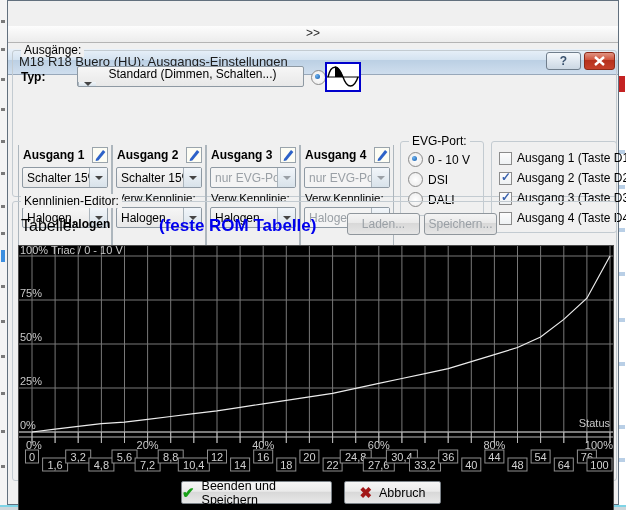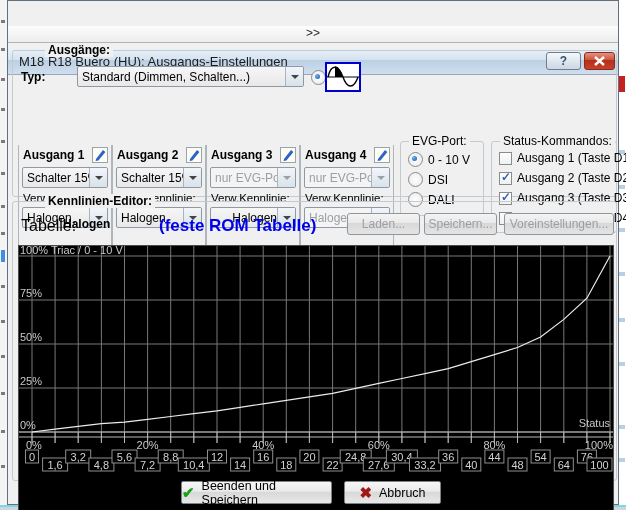--- a/index.html
+++ b/index.html
@@ -20,25 +20,25 @@
   #titlebar{left:0;top:0;width:610px;height:25px;background:linear-gradient(180deg,#e9f1f9 0%,#d3e2f0 45%,#bcd0e4 46%,#cfdeee 100%);border-bottom:1px solid #98a8ba;margin-top:48px;}
   #title-text{left:11px;top:5px;font-size:13px;color:#1c1c1c;white-space:nowrap;}
   .cap-btn{top:3px;height:18px;border-radius:3px;box-sizing:border-box;display:flex;align-items:center;justify-content:center;font-size:12px;font-weight:bold;cursor:default;}
   #help-btn{left:538px;width:35px;border:1px solid #707e8c;background:linear-gradient(180deg,#f4f8fc,#cbd7e3);color:#3a526e;}
   #close-btn{left:576px;width:31px;border:1px solid #8c2a18;background:linear-gradient(180deg,#e09382,#cf5038 45%,#b5301c 46%,#c6402a);color:#ffffff;text-shadow:0 1px 1px #7c1e10;}
   #expander-bar{left:0;top:25px;width:610px;height:16px;background:linear-gradient(180deg,#fdfdfd,#ececec);border-bottom:1px solid #b4b4b4;text-align:center;font-size:12px;color:#2a2a2a;line-height:15px;}
 
   
   .groupbox{border:1px solid #c3cbd1;border-radius:3px;box-sizing:border-box;}
   .group-label{position:absolute;top:-8px;left:8px;background:#f0f0f0;padding:0 3px;font-size:12px;white-space:nowrap;}
-  .group-label.bold{font-weight:bold;margin-left:24px;}
+  .group-label.bold{font-weight:normal;}
 
   #grp-ausgaenge{left:4px;top:49px;width:605px;height:147px;}
   #typ-label{left:8px;top:19px;font-size:12px;font-weight:bold;}
-  #typ-combo{left:64px;top:15px;width:227px;}
+  #typ-combo{left:64px;top:15px;width:227px;flex-direction:column;}
   #typ-radio{left:298px;top:19px;}
   #wave-icon{left:312px;top:11px;}
 
   
   .combo{position:absolute;height:21px;border:1px solid #8e99a3;border-radius:2px;background:linear-gradient(180deg,#f6f6f6,#e8e8e8);box-sizing:border-box;display:flex;align-items:center;font-size:12px;color:#000;}
   .combo .val{flex:1;padding-left:4px;white-space:nowrap;overflow:hidden;}
   .combo .arrow-box{width:17px;align-self:stretch;border-left:1px solid #aab4bc;background:linear-gradient(180deg,#f2f6fa,#d8e2ea);display:flex;align-items:center;justify-content:center;}
   .combo .arrow{width:0;height:0;border-left:4px solid transparent;border-right:4px solid transparent;border-top:4px solid #444;}
   .combo.flag-false{color:#9aa0a6;background:#f4f4f4;}
   .combo.flag-false .arrow{border-top-color:#9aa0a6;}
@@ -189,21 +189,21 @@
       </div>
       <span class="out-verw">Verw.Kennlinie:</span>
       <div class="combo out-combo2 flag-true">
         <span class="val">Halogen</span>
         <span class="arrow-box">
             <span class="arrow"></span>
           </span>
       </div>
     </div>
 
-    <div class="out-col" style="left:193px;text-align:right;">
+    <div class="out-col" style="left:193px;">
       <span class="out-title">Ausgang 3</span>
       <span class="edit-icon"><svg width="16" height="16" viewBox="0 0 16 16">
             <rect x="0.5" y="0.5" width="15" height="15" fill="#fdfdf4" stroke="#9aa4ac"></rect>
             <path d="M4 12 L11 3 L13.4 5 L6.4 13.6 L3.6 14 Z" fill="#2d62c8"></path>
           </svg></span>
       <div class="combo out-combo1 flag-false">
         <span class="val">nur EVG-Port</span>
         <span class="arrow-box">
             <span class="arrow"></span>
           </span>
@@ -250,21 +250,20 @@
         <span class="radio flag-false"></span>
         <span>DSI</span>
       </div>
       <div class="radio-row" style="top:50px;text-align:right;">
         <span class="radio flag-false"></span>
         <span>DALI</span>
       </div>
     </div>
 
     <div class="abs groupbox" id="grp-status">
-      <span class="group-label">Status-Kommandos:</span>
       <div class="check-row" style="top:9px;">
         <span class="checkbox flag-false"></span>
         <span>Ausgang 1 (Taste D1)</span>
       </div>
       <div class="check-row" style="top:29px;">
         <span class="checkbox flag-true">
             <span class="mark">✓</span>
           </span>
         <span>Ausgang 2 (Taste D2)</span>
       </div>
@@ -281,21 +280,20 @@
     </div>
   </div>
 
   <div class="abs groupbox" id="grp-kenn">
     <span class="group-label bold">Kennlinien-Editor:</span>
     <span class="abs" id="tabelle-label">Tabelle:</span>
     <span class="abs" id="tabelle-value">Halogen</span>
     <span class="abs" id="rom-note">(feste ROM Tabelle)</span>
     <div class="win-btn flag-false" id="btn-laden">Laden...</div>
     <div class="win-btn flag-false" id="btn-speichern">Speichern...</div>
-    <div class="win-btn flag-false" id="btn-vorein">Voreinstellungen...</div>
     <div class="abs" id="chart">
         <svg width="594" height="227" viewBox="0 0 594 227" font-family="Liberation Sans, sans-serif">
           <line x1="13.0" y1="0" x2="13.0" y2="197" stroke="#787878" stroke-width="1"></line>
           <line x1="36.1" y1="0" x2="36.1" y2="197" stroke="#787878" stroke-width="1"></line>
           <line x1="59.2" y1="0" x2="59.2" y2="197" stroke="#787878" stroke-width="1"></line>
           <line x1="82.4" y1="0" x2="82.4" y2="197" stroke="#787878" stroke-width="1"></line>
           <line x1="105.5" y1="0" x2="105.5" y2="197" stroke="#787878" stroke-width="1"></line>
           <line x1="128.6" y1="0" x2="128.6" y2="197" stroke="#787878" stroke-width="1"></line>
           <line x1="151.7" y1="0" x2="151.7" y2="197" stroke="#787878" stroke-width="1"></line>
           <line x1="174.8" y1="0" x2="174.8" y2="197" stroke="#787878" stroke-width="1"></line>

